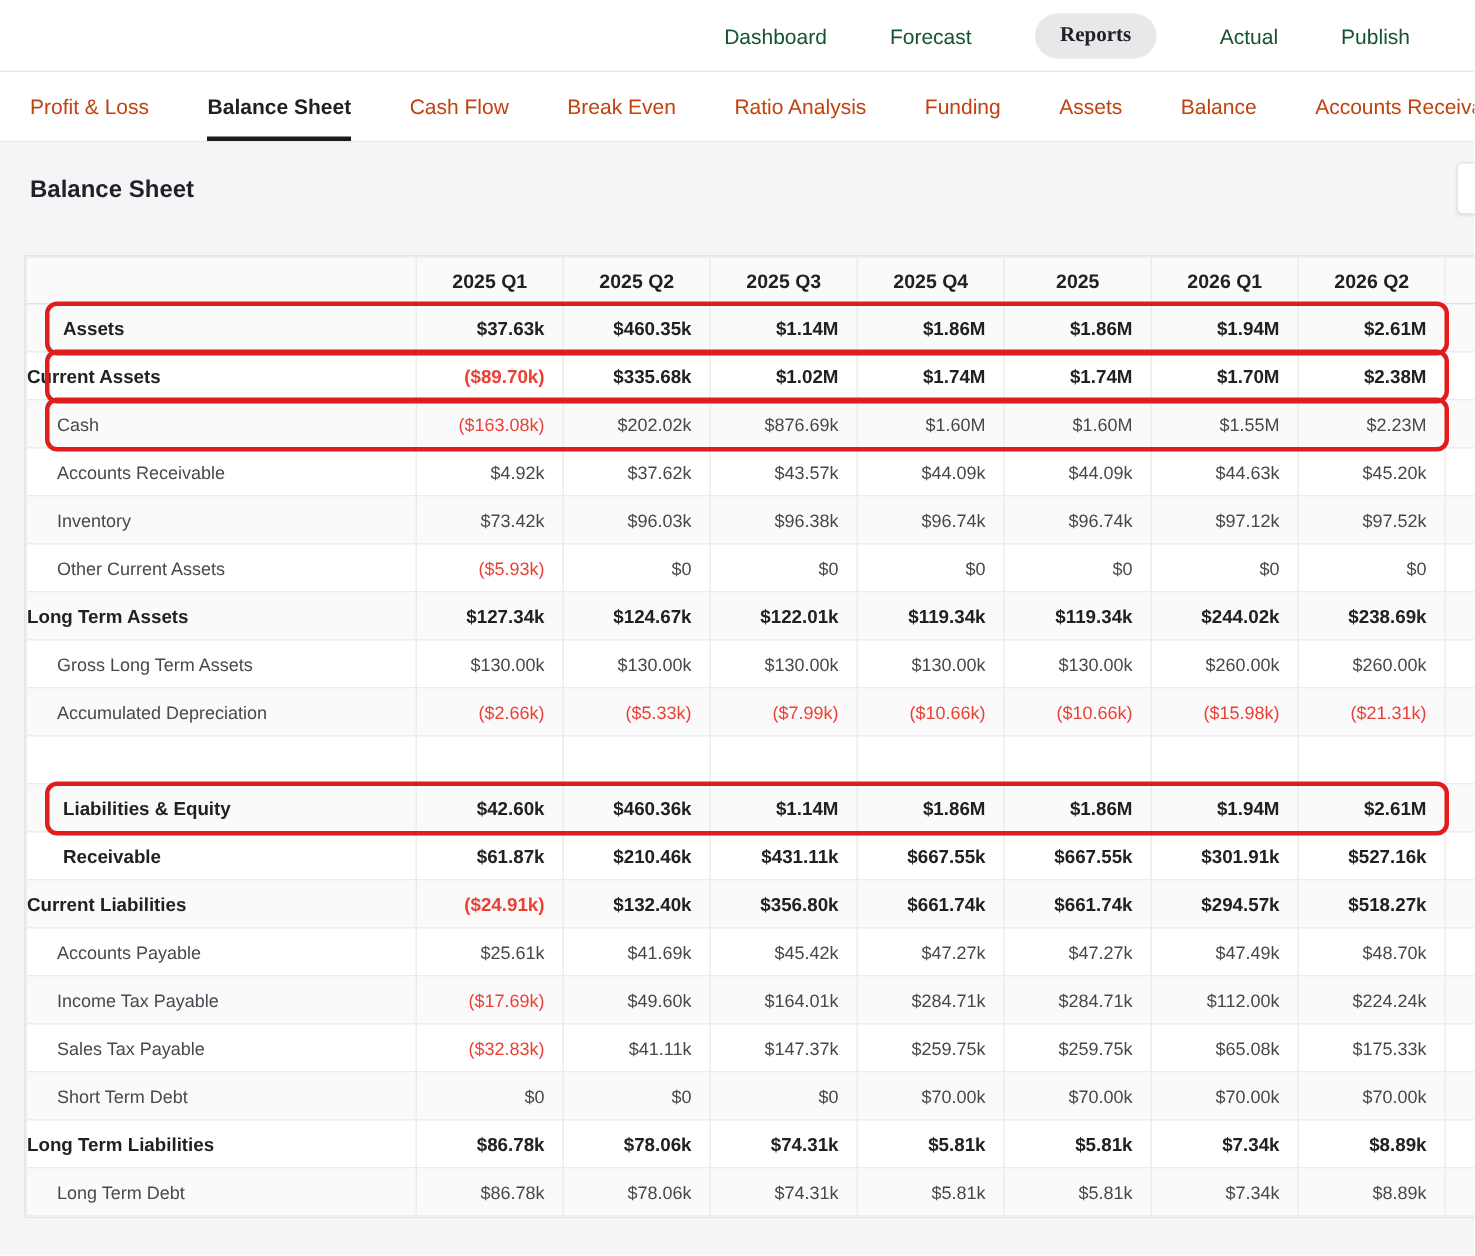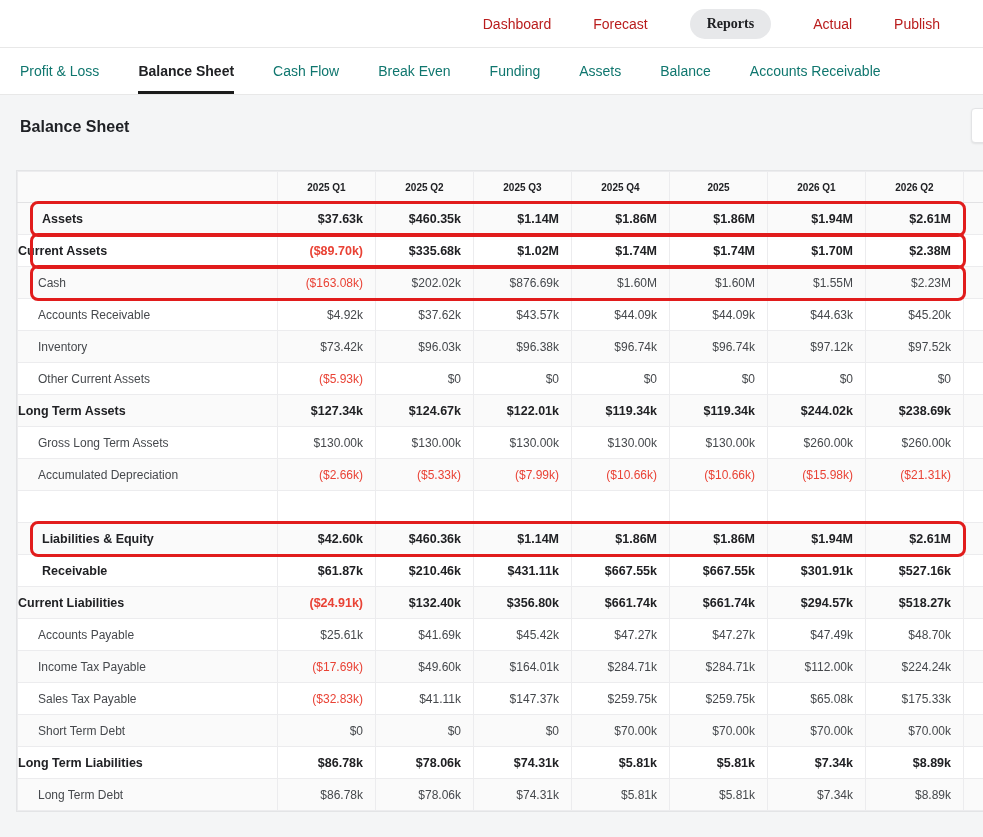--- a/index.html
+++ b/index.html
@@ -17,21 +17,21 @@
     background: #fff;
     border-bottom: 1px solid #e8e8e8;
     display: flex;
     align-items: center;
     justify-content: flex-end;
     gap: 42px;
     padding-right: 43px;
   }
   .top-nav-item {
     font-size: 14px;
-    color: #b91c1c;
+    color: #14532d;
     cursor: pointer;
     white-space: nowrap;
   }
   .top-nav-item.active {
     background: #e7e8ea;
     border-radius: 16px;
     padding: 7px 17px;
     font-weight: bold;
     color: #202124;
     font-family: Liberation Serif, serif;
@@ -44,21 +44,21 @@
     border-bottom: 1px solid #e8e8e8;
     display: flex;
     align-items: stretch;
     gap: 39px;
     padding: 0 20px;
     white-space: nowrap;
     overflow: hidden;
   }
   .tab {
     font-size: 14px;
-    color: #0f766e;
+    color: #c2410c;
     display: flex;
     align-items: center;
     border-top: 3px solid transparent;
     border-bottom: 3px solid transparent;
     cursor: pointer;
   }
   .tab.active {
     color: #202124;
     font-weight: bold;
     border-bottom-color: #1b1b1b;
@@ -110,21 +110,21 @@
     font-size: 12px;
     color: #45484c;
     text-align: right;
     padding: 0 12px 0 0;
     overflow: hidden;
     white-space: nowrap;
   }
   th {
     height: 31px;
     background: #fafafa;
-    font-size: 10px;
+    font-size: 13px;
     font-weight: bold;
     color: #202124;
     text-align: center;
     padding: 0;
     border-bottom: 1px solid #e2e2e4;
   }
   col.c-label { width: 260px; }
   col.c-val { width: 98px; }
   tr.stripe td { background: #fafafa; }
   td.label-col {
@@ -166,20 +166,21 @@
   <span class="top-nav-item active">Reports</span>
   <span class="top-nav-item">Actual</span>
   <span class="top-nav-item">Publish</span>
 </div>
 
 <div class="tabs">
   <span class="tab">Profit &amp; Loss</span>
   <span class="tab active">Balance Sheet</span>
   <span class="tab">Cash Flow</span>
   <span class="tab">Break Even</span>
+  <span class="tab">Ratio Analysis</span>
   <span class="tab">Funding</span>
   <span class="tab">Assets</span>
   <span class="tab">Balance</span>
   <span class="tab">Accounts Receivable</span>
 </div>
 
 <div class="content">
   <div class="page-title">Balance Sheet</div>
   <div class="partial-button"></div>
 

